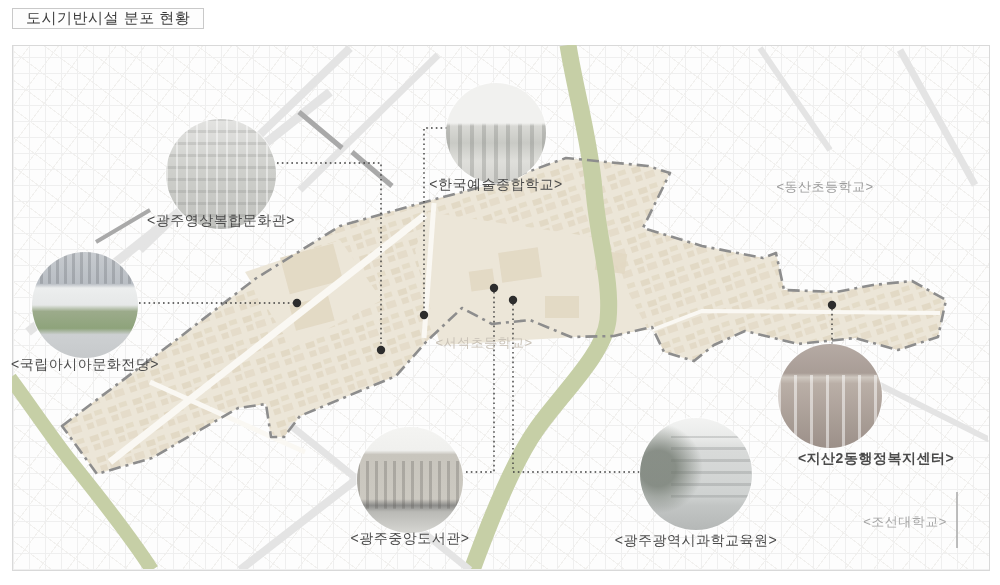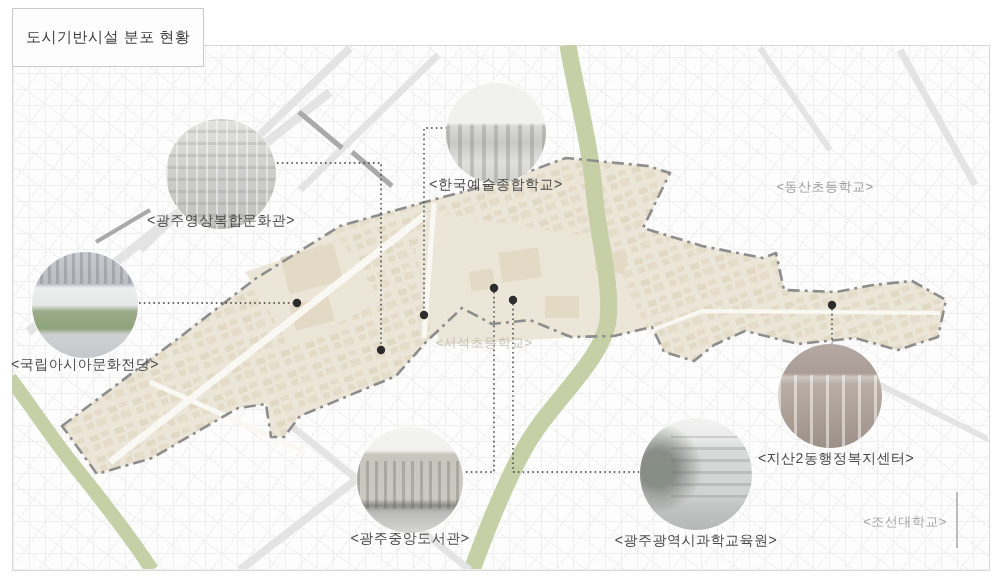--- a/index.html
+++ b/index.html
@@ -1,21 +1,21 @@
 <!DOCTYPE html>
 <html><head>
 <meta charset="utf-8">
 <style>
   html,body{margin:0;padding:0;background:#ffffff;}
   .stage{position:relative;width:1000px;height:585px;background:#ffffff;overflow:hidden;
          font-family:"Liberation Sans","DejaVu Sans",sans-serif;}
 
   
   .title-box{position:absolute;left:12px;top:8px;border:1px solid #c9c9c9;background:#fdfdfd;
-             padding:19px 13px;font-size:15px;color:#3b3b3b;letter-spacing:.5px;}
+             padding:0 13px;font-size:15px;color:#3b3b3b;letter-spacing:.5px;}
 
   
   .map-panel{position:absolute;left:12px;top:45px;width:976px;height:524px;
              border:1px solid #d9d9d9;background-color:#fdfdfd;
              background-image:
                repeating-linear-gradient(0deg,  #efefef 0 1px, transparent 1px 16px),
                repeating-linear-gradient(90deg, #efefef 0 1px, transparent 1px 16px),
                repeating-linear-gradient(37deg, #f2f1ef 0 1px, transparent 1px 23px),
                repeating-linear-gradient(-53deg,#f2f1ef 0 1px, transparent 1px 23px);}
 
@@ -163,21 +163,21 @@
   <div class="photo photo-acc"></div>
   <div class="photo photo-library"></div>
   <div class="photo photo-science"></div>
   <div class="photo photo-jisan"></div>
 
   <div class="photo-label" style="left:221px;top:212px;">&lt;광주영상복합문화관&gt;</div>
   <div class="photo-label" style="left:496px;top:176px;">&lt;한국예술종합학교&gt;</div>
   <div class="photo-label" style="left:85px;top:356px;">&lt;국립아시아문화전당&gt;</div>
   <div class="photo-label" style="left:410px;top:530px;">&lt;광주중앙도서관&gt;</div>
   <div class="photo-label" style="left:696px;top:532px;">&lt;광주광역시과학교육원&gt;</div>
-  <div class="photo-label" style="left:836px;top:450px;">&lt;지산2동행정복지센터&gt;</div>
+  <div class="photo-label" style="left:876px;top:450px;font-weight:bold;">&lt;지산2동행정복지센터&gt;</div>
 
   <div class="map-label ml-gray" style="left:825px;top:178px;">&lt;동산초등학교&gt;</div>
   <div class="map-label ml-faint" style="left:476px;top:334px;margin-left:8px;">&lt;서석초등학교&gt;</div>
   <div class="map-label ml-soft" style="left:905px;top:513px;">&lt;조선대학교&gt;</div>
 
   <div class="title-box">
     <span>도시기반시설 분포 현황</span>
   </div>
 
 </div>

